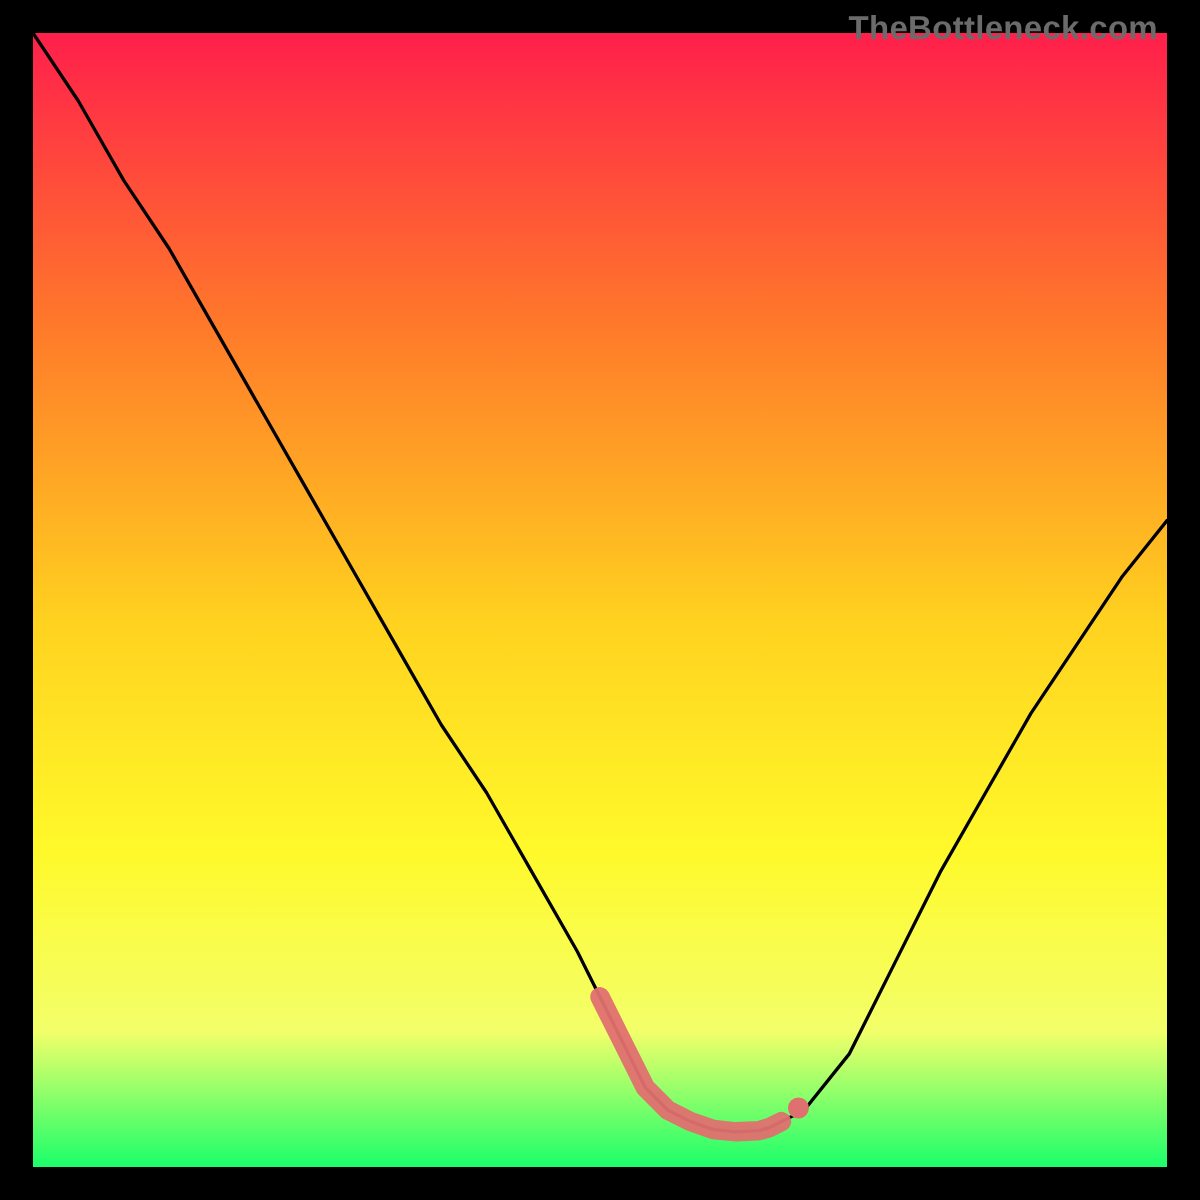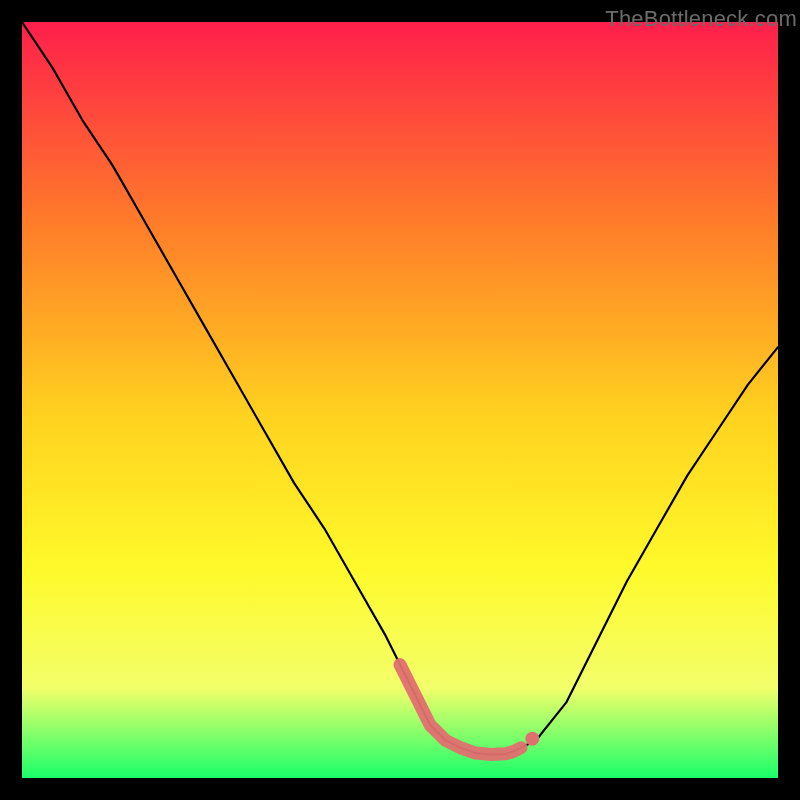--- a/index.html
+++ b/index.html
@@ -13,24 +13,24 @@
   }
   .frame {
     position: relative;
     width: 800px;
     height: 800px;
     background: #000;
   }
   .watermark {
     position: absolute;
     top: 6px;
-    right: 3px;
+    right: 28px;
     color: #6b6b6b;
     font-size: 22px;
-    font-weight: 400;
+    font-weight: 700;
     letter-spacing: 0.2px;
     z-index: 5;
     user-select: none;
   }
   .plot-outer {
     position: absolute;
     left: 22px;
     top: 22px;
     width: 756px;
     height: 756px;

